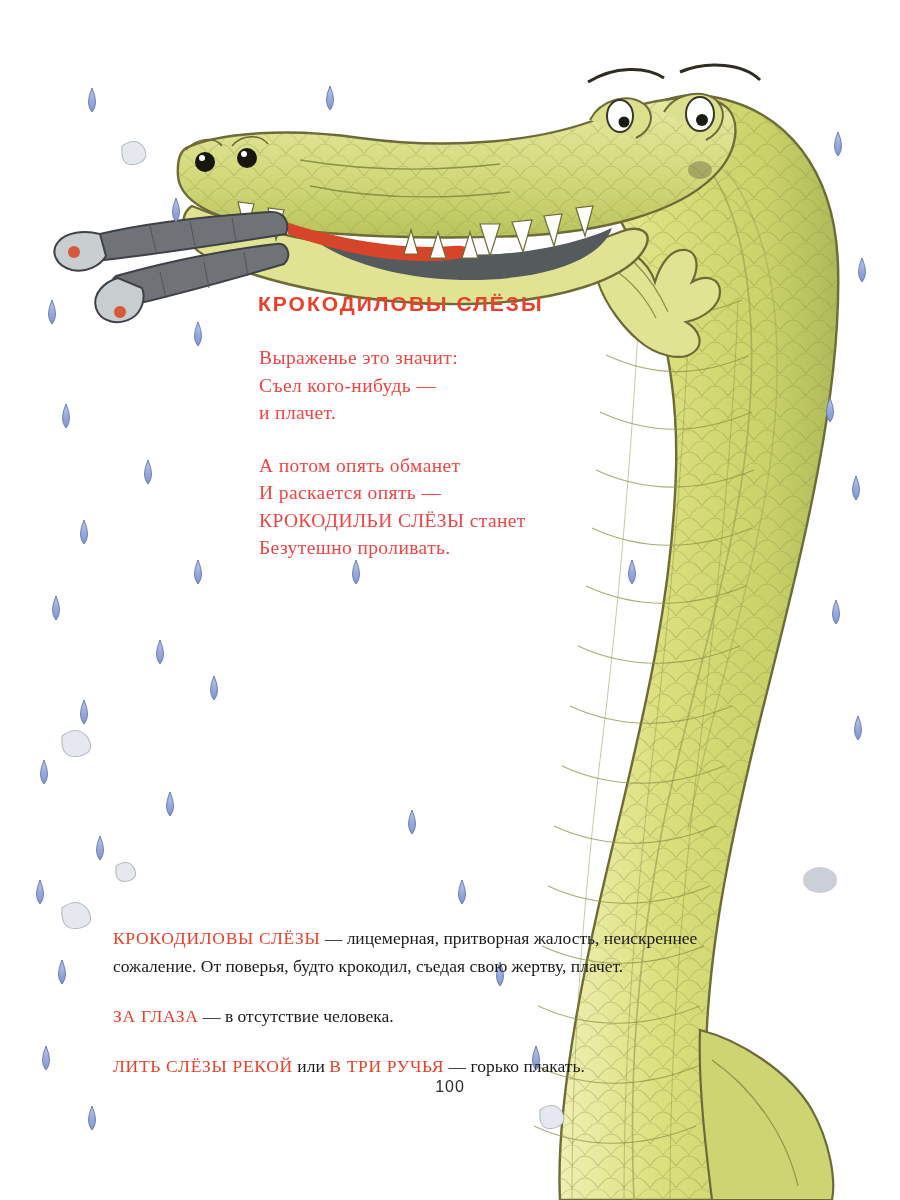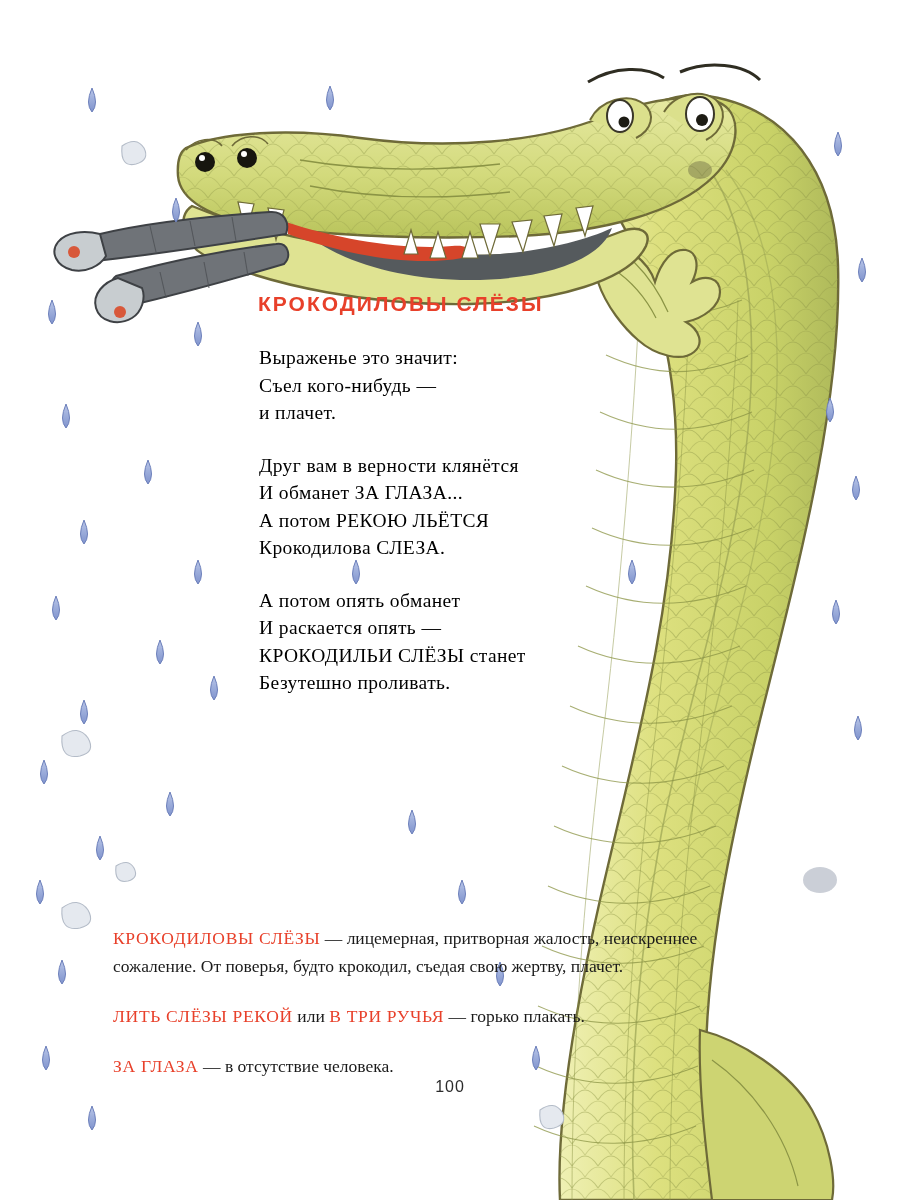--- a/index.html
+++ b/index.html
@@ -46,21 +46,21 @@
   }
 
   .poem-body {
     position: absolute;
     left: 259px;
     top: 344px;
     width: 380px;
     font-family: "Liberation Serif", serif;
     font-size: 19.5px;
     line-height: 27.5px;
-    color: #000000;
+    color: #ef4444;
     letter-spacing: 0.4px;
   }
   .stanza {
     margin: 0 0 25px 0;
     white-space: pre-line;
   }
   .stanza:last-child { margin-bottom: 0; }
 
   .notes {
     position: absolute;
@@ -327,37 +327,33 @@
   </svg>
 
   <div id="text-layer">
 
     <div class="poem-title">КРОКОДИЛОВЫ  СЛЁЗЫ</div>
 
     <div class="poem-body">
       <p class="stanza">Выраженье это значит:
 Съел кого-нибудь —
 и плачет.</p>
-      <p class="stanza">Друг вам в верности клянётся
-И обманет ЗА ГЛАЗА...
-А потом РЕКОЮ ЛЬЁТСЯ
-Крокодилова СЛЕЗА.</p>
       <p class="stanza">А потом опять обманет
 И раскается опять —
 КРОКОДИЛЬИ СЛЁЗЫ станет
 Безутешно проливать.</p>
     </div>
 
     <div class="notes">
       <p class="note">
         <span class="term">КРОКОДИЛОВЫ СЛЁЗЫ</span><span> — лицемерная, притворная жалость, неискреннее сожаление. От поверья, будто крокодил, съедая свою жертву, плачет.</span>
       </p>
       <p class="note">
-        <span class="term">ЛИТЬ СЛЁЗЫ РЕКОЙ</span><span> или </span><span class="term">В ТРИ РУЧЬЯ</span><span> — горько плакать.</span>
+        <span class="term">ЗА ГЛАЗА</span><span> — в отсутствие человека.</span>
       </p>
       <p class="note">
-        <span class="term">ЗА ГЛАЗА</span><span> — в отсутствие человека.</span>
+        <span class="term">ЛИТЬ СЛЁЗЫ РЕКОЙ</span><span> или </span><span class="term">В ТРИ РУЧЬЯ</span><span> — горько плакать.</span>
       </p>
     </div>
 
     <div class="page-number">100</div>
   </div>
 </div>
 
 </body></html>

